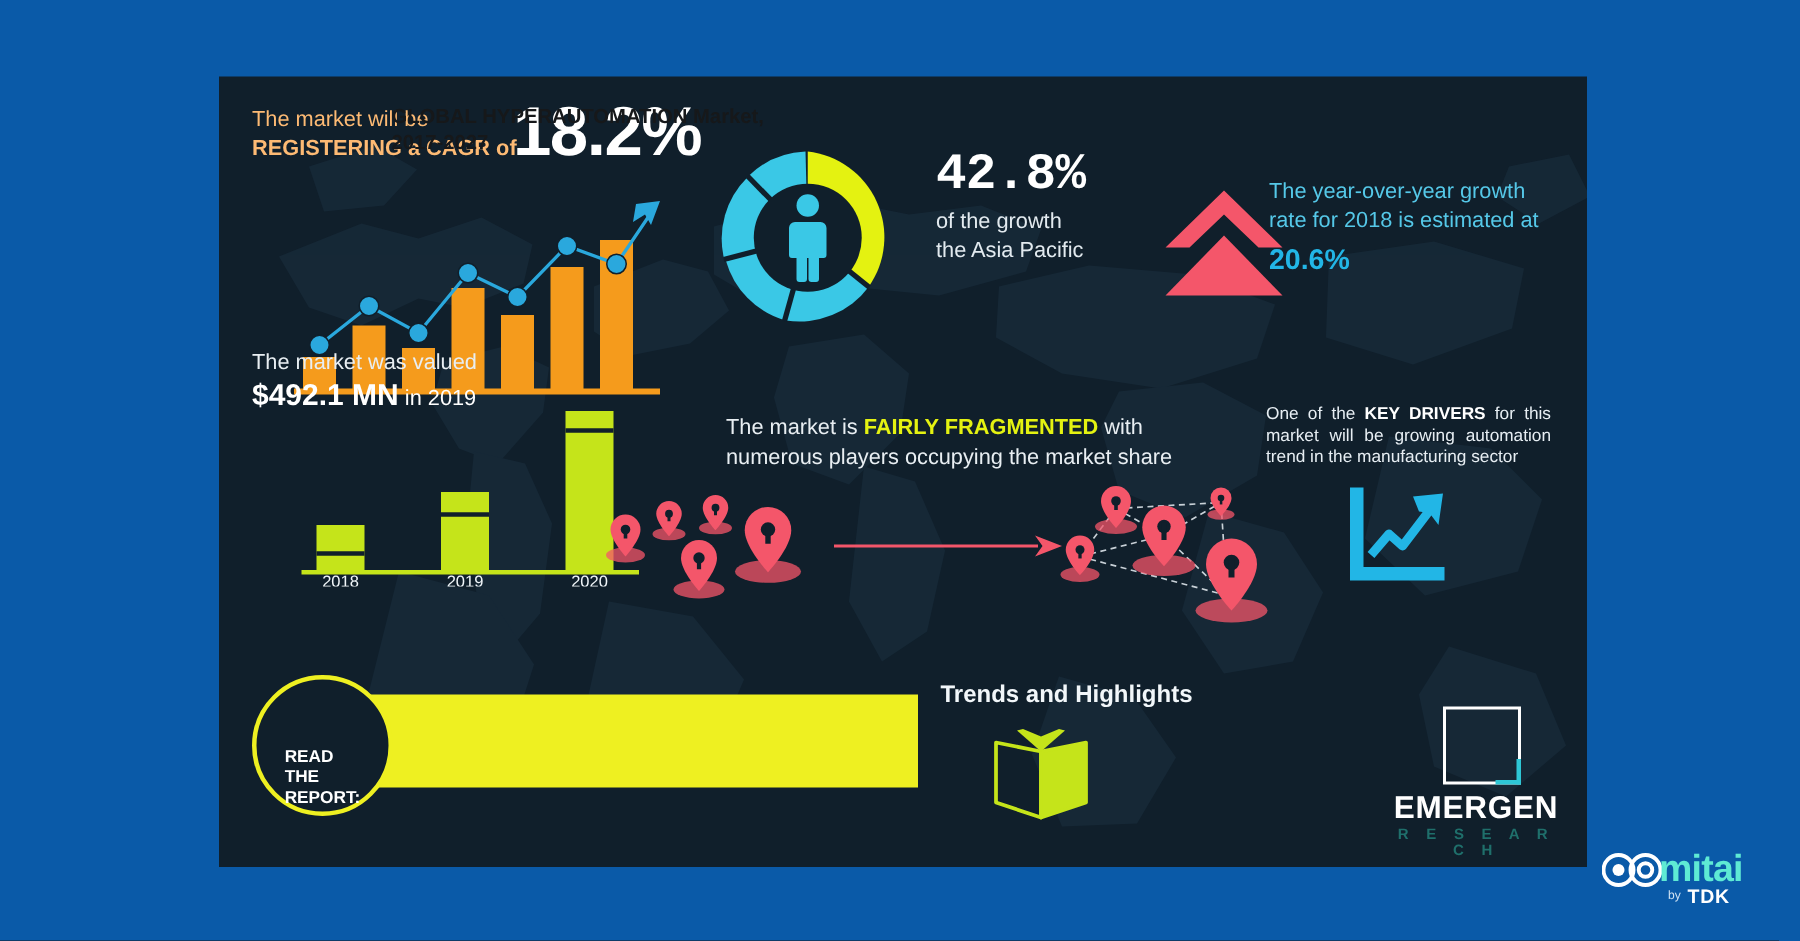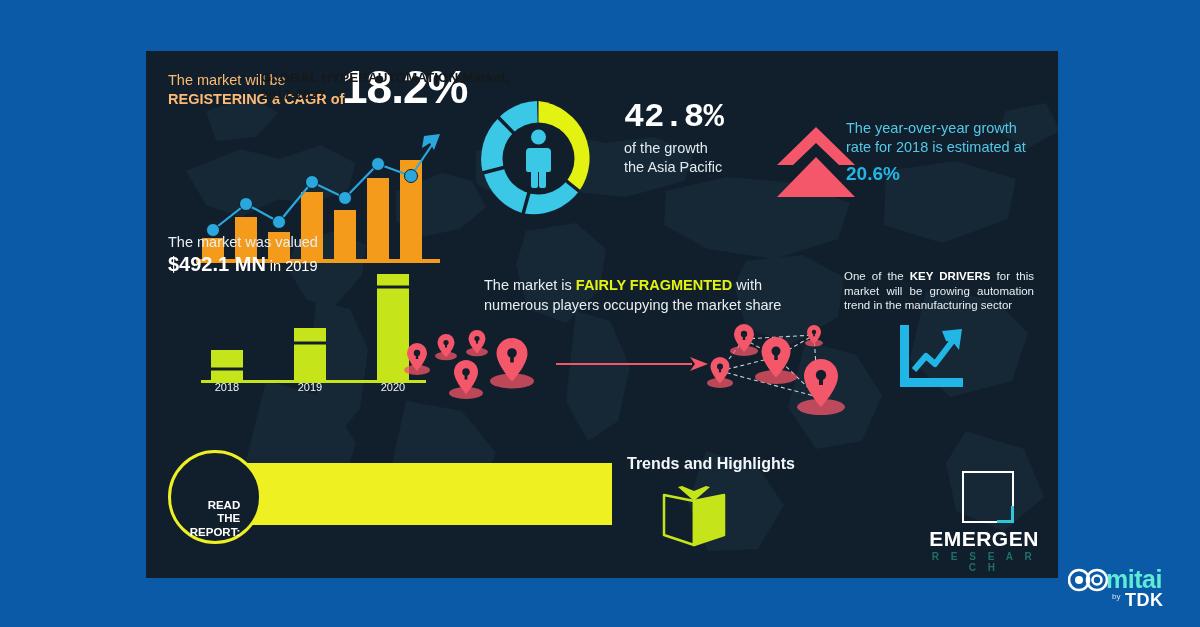--- a/index.html
+++ b/index.html
@@ -55,37 +55,37 @@
 
   #drivers-text{position:absolute;left:698px;top:218px;width:190px;font-size:11.5px;line-height:14.5px;color:#e7eef3;text-align:justify;}
   #drivers-text b{font-weight:700;color:#ffffff;}
   #growth-icon{position:absolute;left:748px;top:272px;width:75px;height:70px;}
 
   
   #banner{position:absolute;left:68px;top:412px;width:398px;height:62px;background:#eef021;}
   #banner-title{position:absolute;left:115px;top:18px;width:268px;font-size:13.5px;font-weight:700;line-height:17px;color:#16181a;}
   #read-circle{position:absolute;left:22px;top:399px;width:88px;height:88px;border-radius:50%;
     background:#101f2b;border:3px solid #eef021;display:flex;align-items:center;justify-content:center;}
-  #read-circle span{font-size:11.5px;font-weight:700;line-height:13.5px;color:#ffffff;text-align:right;margin-top:44px;}
+  #read-circle span{font-size:11.5px;font-weight:700;line-height:13.5px;color:#ffffff;text-align:left;margin-top:44px;}
 
   #trends-title{position:absolute;left:455px;top:404px;width:220px;text-align:center;font-size:16px;font-weight:700;color:#f2f7fa;}
   #book-icon{position:absolute;left:512px;top:434px;width:72px;height:62px;}
 
   #logo{position:absolute;left:778px;top:420px;width:120px;height:110px;}
   #logo-sq{position:absolute;left:38px;top:0;width:48px;height:48px;border:2px solid #ffffff;}
   #logo-sq .corner{position:absolute;right:-2px;bottom:-2px;width:14px;height:14px;
     border-right:3px solid #2ec7d6;border-bottom:3px solid #2ec7d6;}
   #logo-name{position:absolute;left:0;top:56px;width:120px;text-align:center;font-size:21px;font-weight:700;color:#ffffff;letter-spacing:.5px;}
   #logo-sub{position:absolute;left:0;top:80px;width:120px;text-align:center;font-size:10px;font-weight:700;color:#1f6f6b;letter-spacing:4.5px;}
 
   
   #wm{position:absolute;left:1068px;top:566px;width:120px;height:48px;}
   #wm-name{position:absolute;left:38px;top:0px;font-size:25px;font-weight:700;color:#5eead4;letter-spacing:-.5px;line-height:26px;}
   #wm-by{position:absolute;left:44px;top:26px;font-size:8px;color:#cfe2f3;}
-  #wm-tdk{position:absolute;left:57px;top:24px;font-size:18px;font-weight:700;color:#ffffff;letter-spacing:.5px;}
+  #wm-tdk{position:absolute;left:57px;top:24px;font-size:13px;font-weight:700;color:#ffffff;letter-spacing:.5px;}
 </style>
 </head>
 <body>
 
 <div id="panel">
 
   <svg id="mapbg" viewBox="0 0 912 527" preserveAspectRatio="none">
     <g fill="#1b3040">
       <path d="M40 120 l55 -22 38 10 42 -14 34 18 -6 26 -40 16 -30 -6 -38 18 -35 -12z"></path>
       <path d="M150 190 l40 -10 30 14 -4 30 -30 34 -26 -10 -18 -30z"></path>

